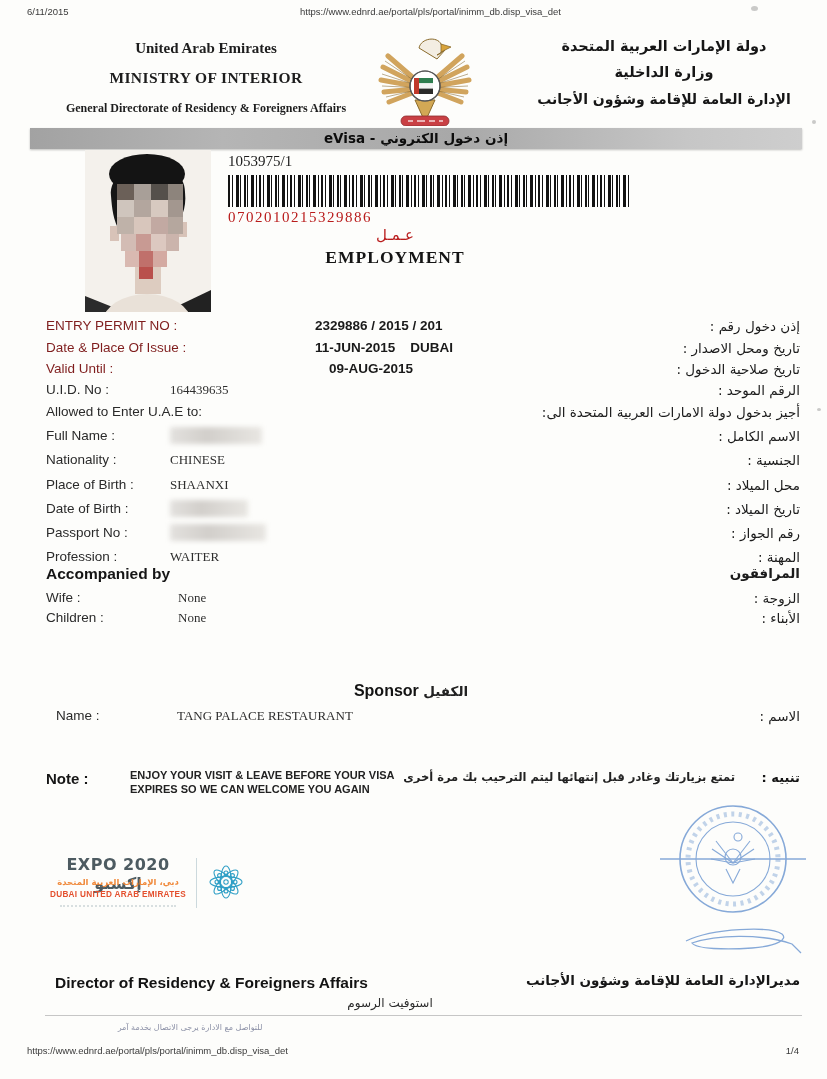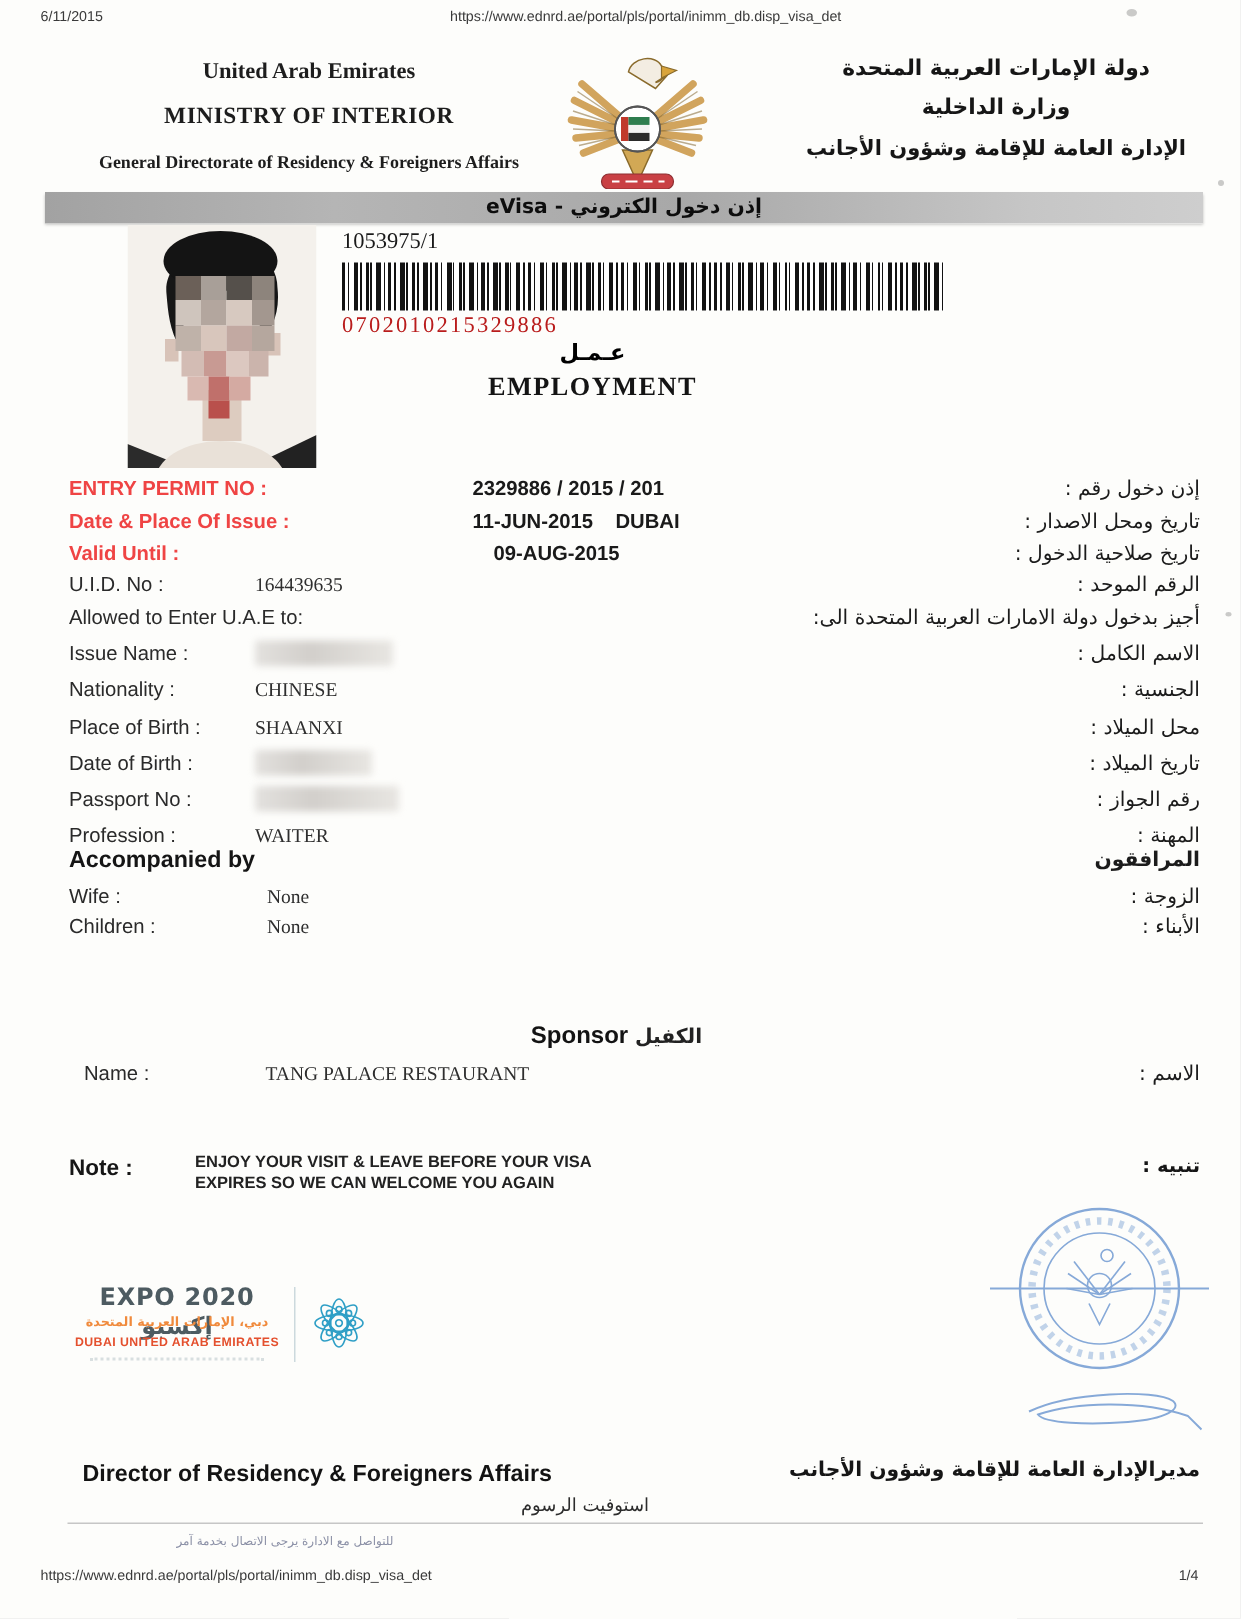--- a/index.html
+++ b/index.html
@@ -34,27 +34,27 @@
   .barcode{
     left:228px; top:175px; width:402px; height:32px; background-color:#fff;
     background-image:repeating-linear-gradient(90deg,
       #121212 0 2px,#fff 2px 4px,#121212 4px 5px,#fff 5px 8px,
       #121212 8px 11px,#fff 11px 12px,#121212 12px 13px,#fff 13px 16px,
       #121212 16px 18px,#fff 18px 19px,#121212 19px 20px,#fff 20px 23px,
       #121212 23px 26px,#fff 26px 28px,#121212 28px 29px,#fff 29px 31px);
   }
   .barcode-num{left:228px; top:209px; font-family:"Liberation Serif", serif; font-size:15px; letter-spacing:1.5px; color:#b91c1c;}
   .vtype-ar{left:230px; top:226px; width:330px; text-align:center;
-            font-family:"DejaVu Sans", sans-serif; font-weight:bold; font-size:15px; color:#000000;}
+            font-family:"DejaVu Sans", sans-serif; font-weight:normal; font-size:15px; color:#b91c1c;}
   .vtype-en{left:230px; top:247px; width:330px; text-align:center;
             font-family:"Liberation Serif", serif; font-weight:bold; font-size:17.5px; letter-spacing:1px; color:#141414;}
   
   .frow{position:absolute; left:46px; width:754px; height:20px; font-size:13.5px; color:#2a2a2a;}
   .frow .lbl{position:absolute; left:0; white-space:nowrap;}
-  .frow .lbl.b{font-weight:bold; color:#ef4444;}
+  .frow .lbl.b{font-weight:normal; color:#7f1d1d;}
   .frow .v-bold{position:absolute; left:269px; font-weight:bold; font-size:13.5px; color:#1a1a1a; white-space:pre;}
   .frow .v-serif{position:absolute; left:124px; font-family:"Liberation Serif", serif; font-size:13px; color:#2e2e2e; white-space:pre;}
   .frow .ar{position:absolute; right:0; direction:rtl; font-family:"DejaVu Sans", sans-serif; font-size:13.5px; color:#1b1b1b; white-space:nowrap;}
   .blur-box{position:absolute; left:124px; top:-1px; width:92px; height:17px; border-radius:2px;
             background:linear-gradient(90deg,#e3e1de,#d2cfcb 40%,#e8e6e2); filter:blur(2.5px);}
   .sec-head-en{font-weight:bold; font-size:15.5px; color:#151515;}
   .sponsor-head{left:230px; top:682px; width:370px; text-align:center;}
   .sponsor-head .en{font-weight:bold; font-size:16px; color:#131313;}
   .sponsor-head .ar{direction:rtl; font-family:"DejaVu Sans", sans-serif; font-weight:bold; font-size:13.5px; margin-right:8px;}
   .sp .lbl{left:10px;}
@@ -208,21 +208,21 @@
   <div class="frow" style="top:382px;">
     <span class="lbl">U.I.D. No :</span>
     <span class="v-serif">164439635</span>
     <span class="ar" dir="rtl">الرقم الموحد :</span>
   </div>
   <div class="frow" style="top:404px;">
     <span class="lbl">Allowed to Enter U.A.E to:</span>
     <span class="ar" dir="rtl">أجيز بدخول دولة الامارات العربية المتحدة الى:</span>
   </div>
   <div class="frow" style="top:428px;">
-    <span class="lbl">Issue Name :</span>
+    <span class="lbl">Full Name :</span>
     <span class="blur-box"></span>
     <span class="ar" dir="rtl">الاسم الكامل :</span>
   </div>
   <div class="frow" style="top:452px;">
     <span class="lbl">Nationality :</span>
     <span class="v-serif">CHINESE</span>
     <span class="ar" dir="rtl">الجنسية :</span>
   </div>
   <div class="frow" style="top:477px;">
     <span class="lbl">Place of Birth :</span>
@@ -269,20 +269,21 @@
     <span class="v-serif">TANG PALACE RESTAURANT</span>
     <span class="ar" dir="rtl">الاسم :</span>
   </div>
 
   <span class="abs note-lbl">Note :</span>
   <div class="abs note-en">
     <div>ENJOY YOUR VISIT &amp; LEAVE BEFORE YOUR VISA</div>
     <div>EXPIRES SO WE CAN WELCOME YOU AGAIN</div>
   </div>
   <span class="abs note-ar-lbl">تنبيه :</span>
+  <span class="abs note-ar-txt">تمتع بزيارتك وغادر قبل إنتهائها ليتم الترحيب بك مرة أخرى</span>
 
   <div class="abs expo-title" style="color:#4d5b61;">EXPO 2020 إكسبو</div>
   <div class="abs expo-sub-ar" style="color:#f08a3c;">دبي، الإمارات العربية المتحدة</div>
   <div class="abs expo-sub-en" style="color:#e4502e;">DUBAI UNITED ARAB EMIRATES</div>
   <div class="abs expo-dots"></div>
   <div class="abs expo-div"></div>
   <div class="abs" style="left:202px; top:858px;">
     <svg width="48" height="48" viewBox="0 0 48 48">
       <g fill="none" stroke="#2f9fc6" stroke-width="1.1">
         <g transform="translate(24,24)">

